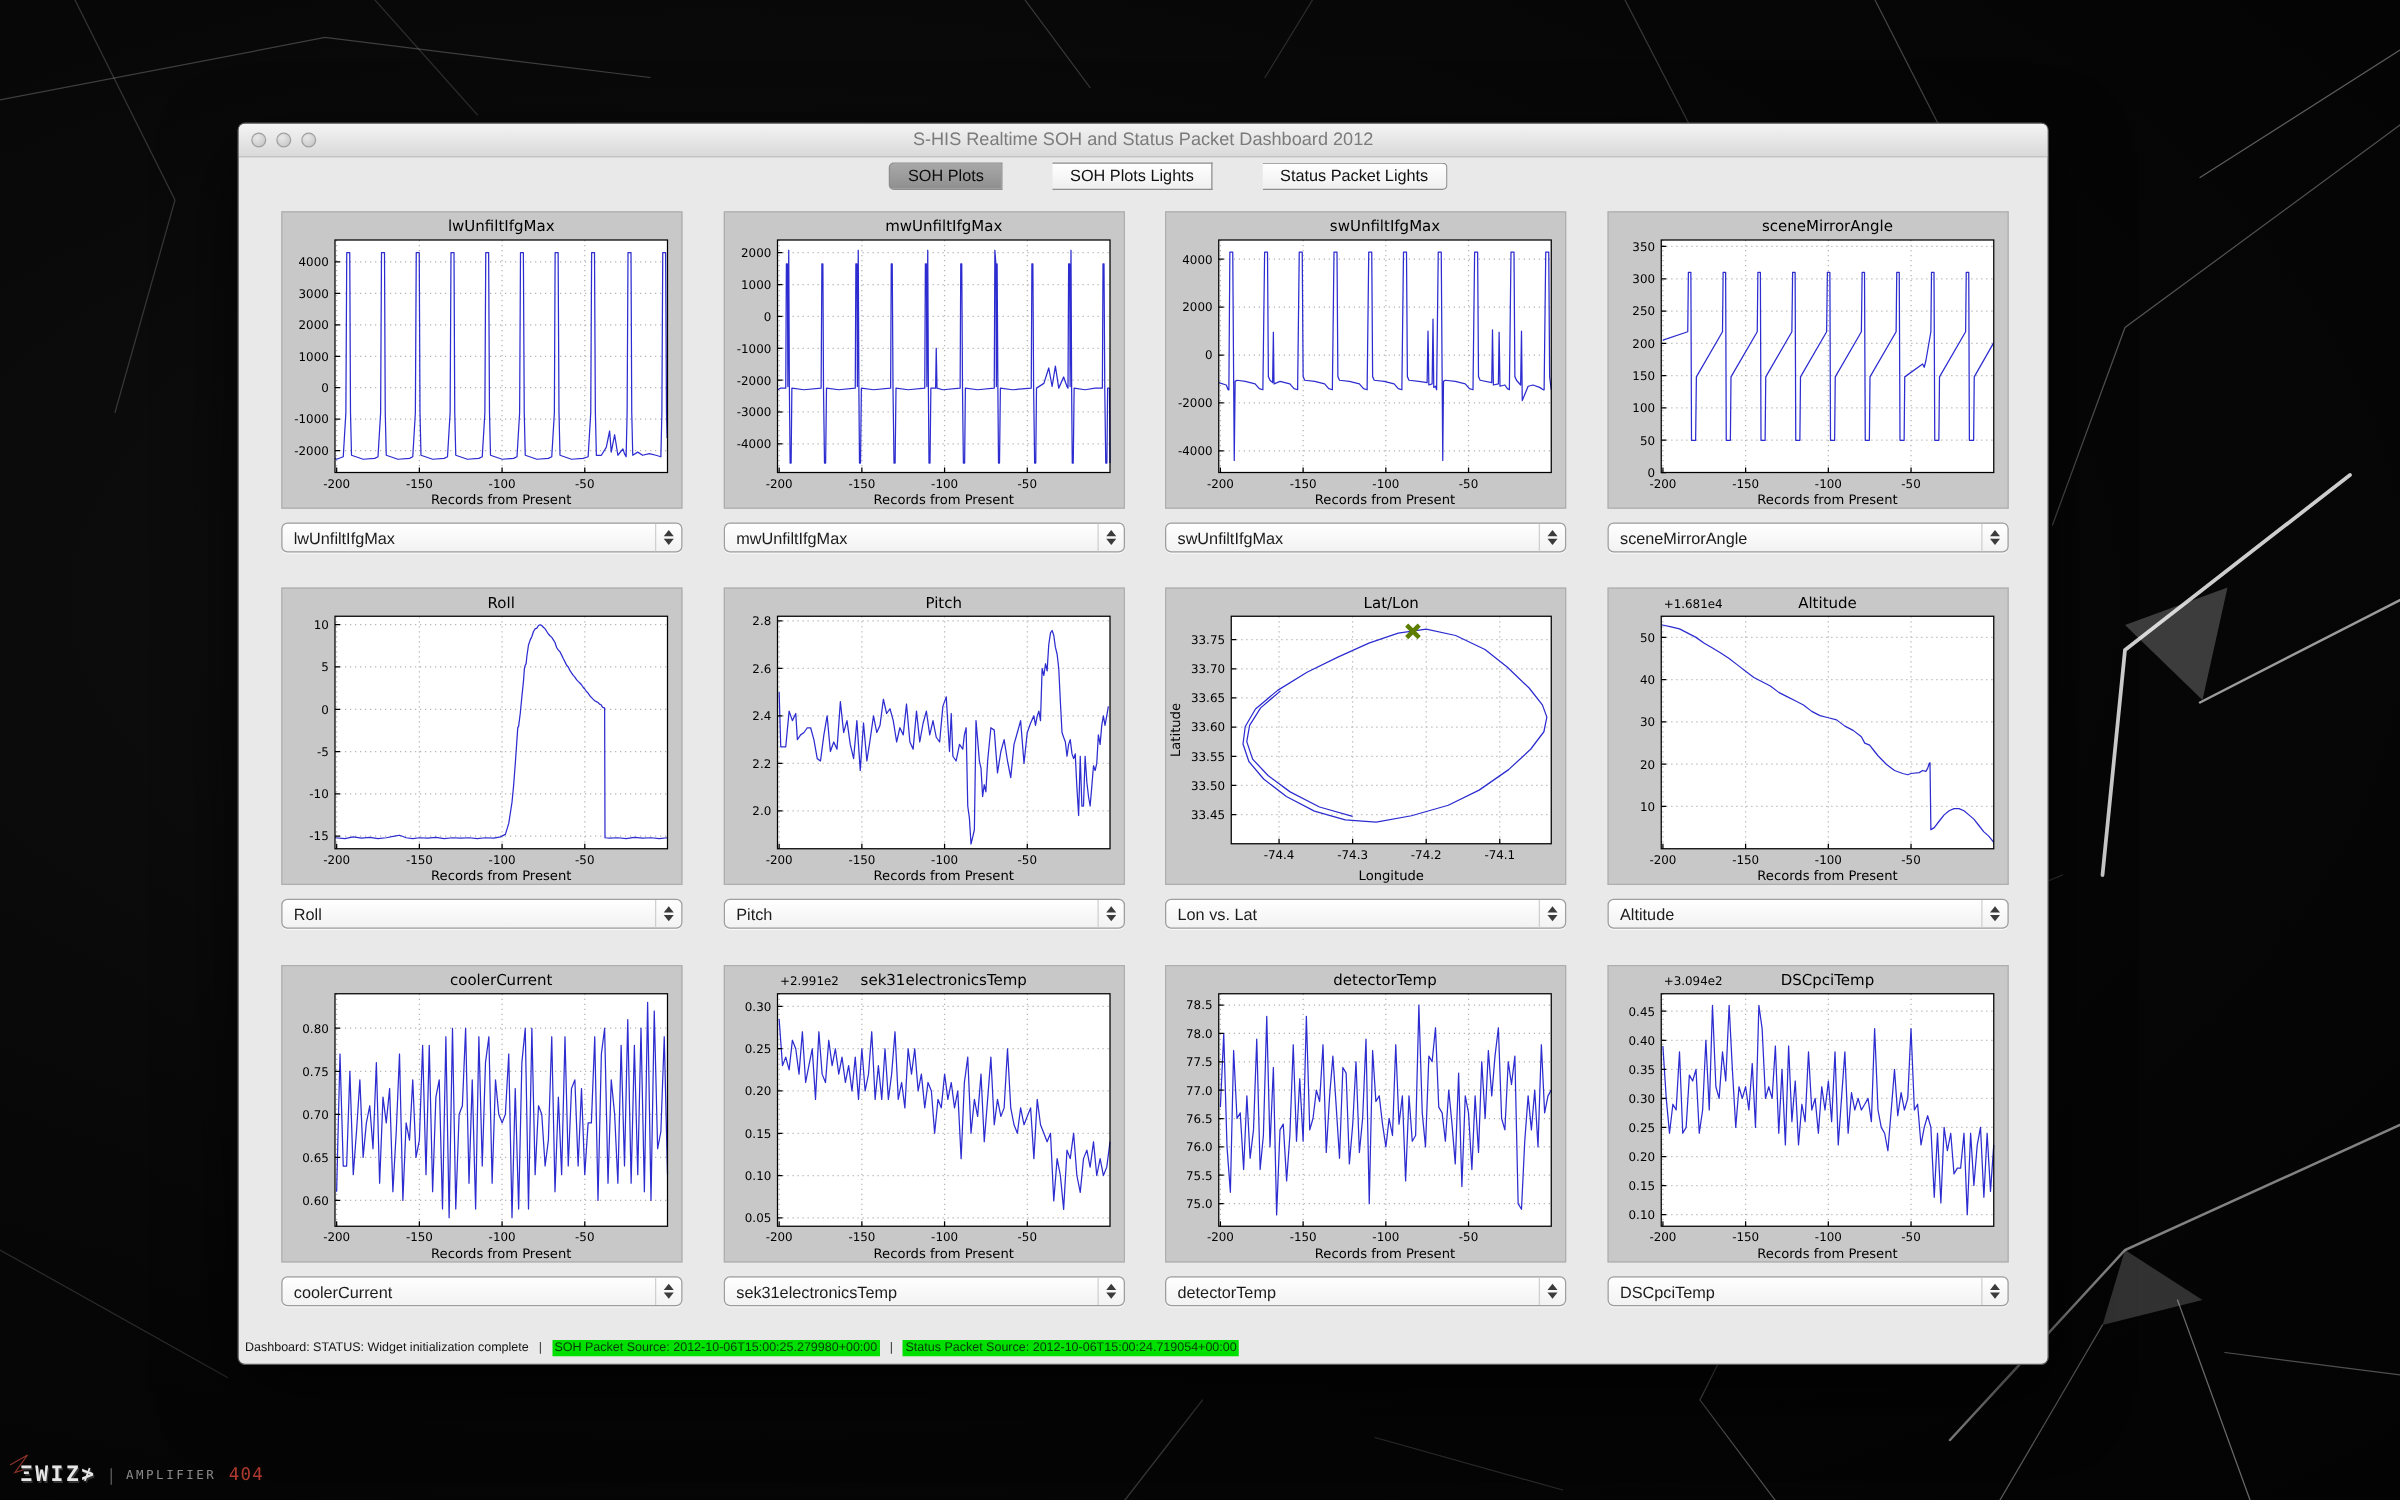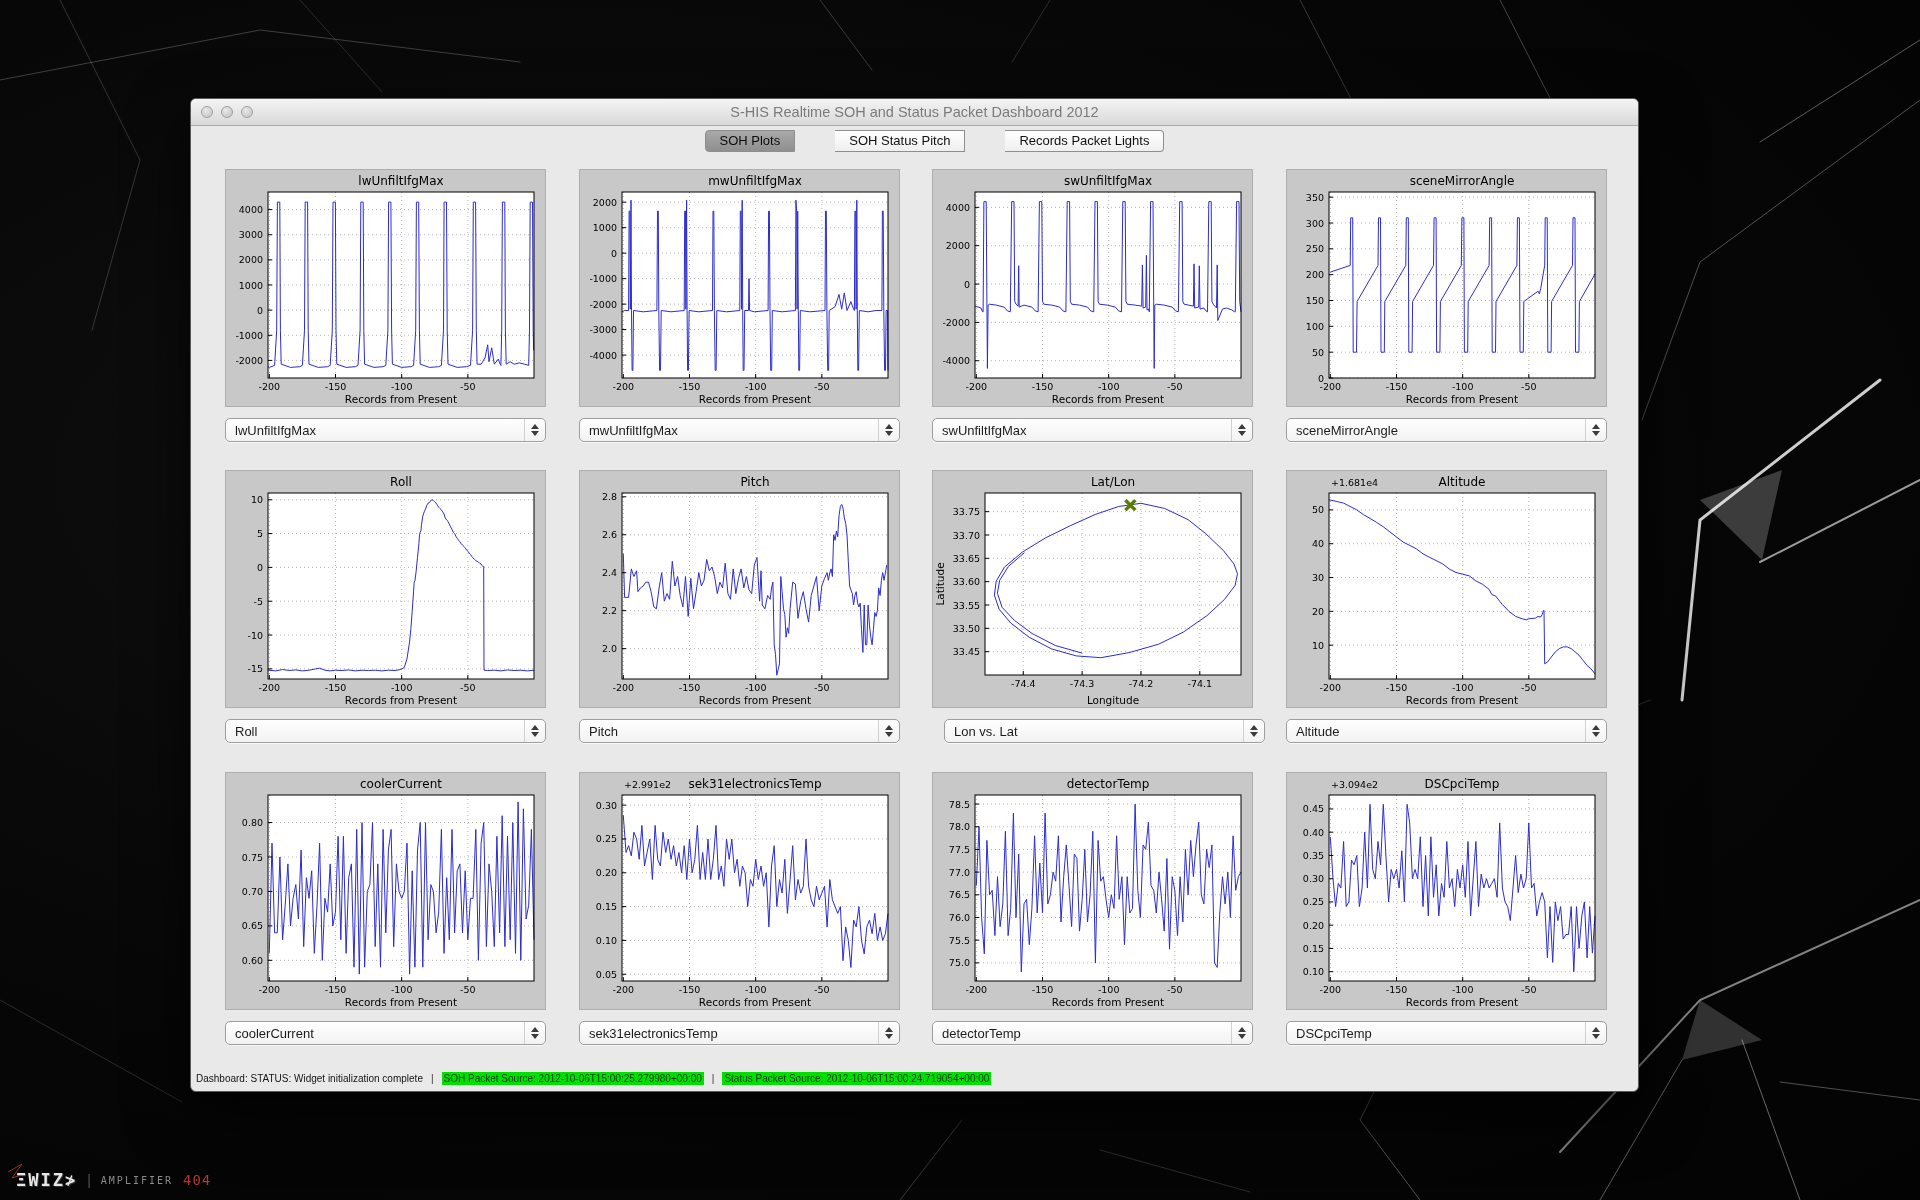--- a/index.html
+++ b/index.html
@@ -91,22 +91,22 @@
     <div id="traffic">
       <div class="tl"></div>
       <div class="tl"></div>
       <div class="tl"></div>
     </div>
     <div id="title-text">S-HIS Realtime SOH and Status Packet Dashboard 2012</div>
   </div>
 
   <div id="tabrow">
     <div class="tab sel">SOH Plots</div>
-    <div class="tab">SOH Status Pitch</div>
-    <div class="tab">Records Packet Lights</div>
+    <div class="tab">SOH Plots Lights</div>
+    <div class="tab">Status Packet Lights</div>
   </div>
 
   <div id="content">
       <div class="panel" style="left: 34px; top: 12px;"><svg width="321" height="238">
           <rect x="42" y="22" width="266" height="186" fill="#ffffff"></rect>
           <line x1="43.32338308457712" y1="22" x2="43.32338308457712" y2="208" stroke="#b4b4b4" stroke-dasharray="1,3"></line>
           <line x1="109.49253731343283" y1="22" x2="109.49253731343283" y2="208" stroke="#b4b4b4" stroke-dasharray="1,3"></line>
           <line x1="175.66169154228857" y1="22" x2="175.66169154228857" y2="208" stroke="#b4b4b4" stroke-dasharray="1,3"></line>
           <line x1="241.83084577114428" y1="22" x2="241.83084577114428" y2="208" stroke="#b4b4b4" stroke-dasharray="1,3"></line>
           <line x1="42" y1="190.40540540540542" x2="308" y2="190.40540540540542" stroke="#b4b4b4" stroke-dasharray="1,3"></line>
@@ -410,21 +410,21 @@
           <line x1="52" y1="87.3333333333335" x2="56" y2="87.3333333333335" stroke="#000"></line>
           <text x="47" y="90.8333333333335" text-anchor="end" font-size="9.5" fill="#000">33.65</text>
           <line x1="52" y1="63.99999999999821" x2="56" y2="63.99999999999821" stroke="#000"></line>
           <text x="47" y="67.49999999999821" text-anchor="end" font-size="9.5" fill="#000">33.70</text>
           <line x1="52" y1="40.66666666666623" x2="56" y2="40.66666666666623" stroke="#000"></line>
           <text x="47" y="44.16666666666623" text-anchor="end" font-size="9.5" fill="#000">33.75</text>
           <text x="180" y="15" text-anchor="middle" font-size="12" fill="#000">Lat/Lon</text>
           <text x="180" y="233" text-anchor="middle" font-size="10.5" fill="#000">Longitude</text>
           <text x="11" y="113" text-anchor="middle" font-size="10.5" fill="#000" transform="rotate(-90 11 113)">Latitude</text>
         </svg></div>
-      <div class="dd" style="left: 741px; top: 562px; margin-left: 12px;">
+      <div class="dd" style="left: 741px; top: 562px;">
         <span class="dd-label">Lon vs. Lat</span>
         <span class="dd-stepper">
           <span class="arr-up"></span>
           <span class="arr-dn"></span>
         </span>
       </div>
       <div class="panel" style="left: 1095px; top: 313px;"><svg width="321" height="238">
           <rect x="42" y="22" width="266" height="186" fill="#ffffff"></rect>
           <line x1="43.32338308457712" y1="22" x2="43.32338308457712" y2="208" stroke="#b4b4b4" stroke-dasharray="1,3"></line>
           <line x1="109.49253731343283" y1="22" x2="109.49253731343283" y2="208" stroke="#b4b4b4" stroke-dasharray="1,3"></line>

